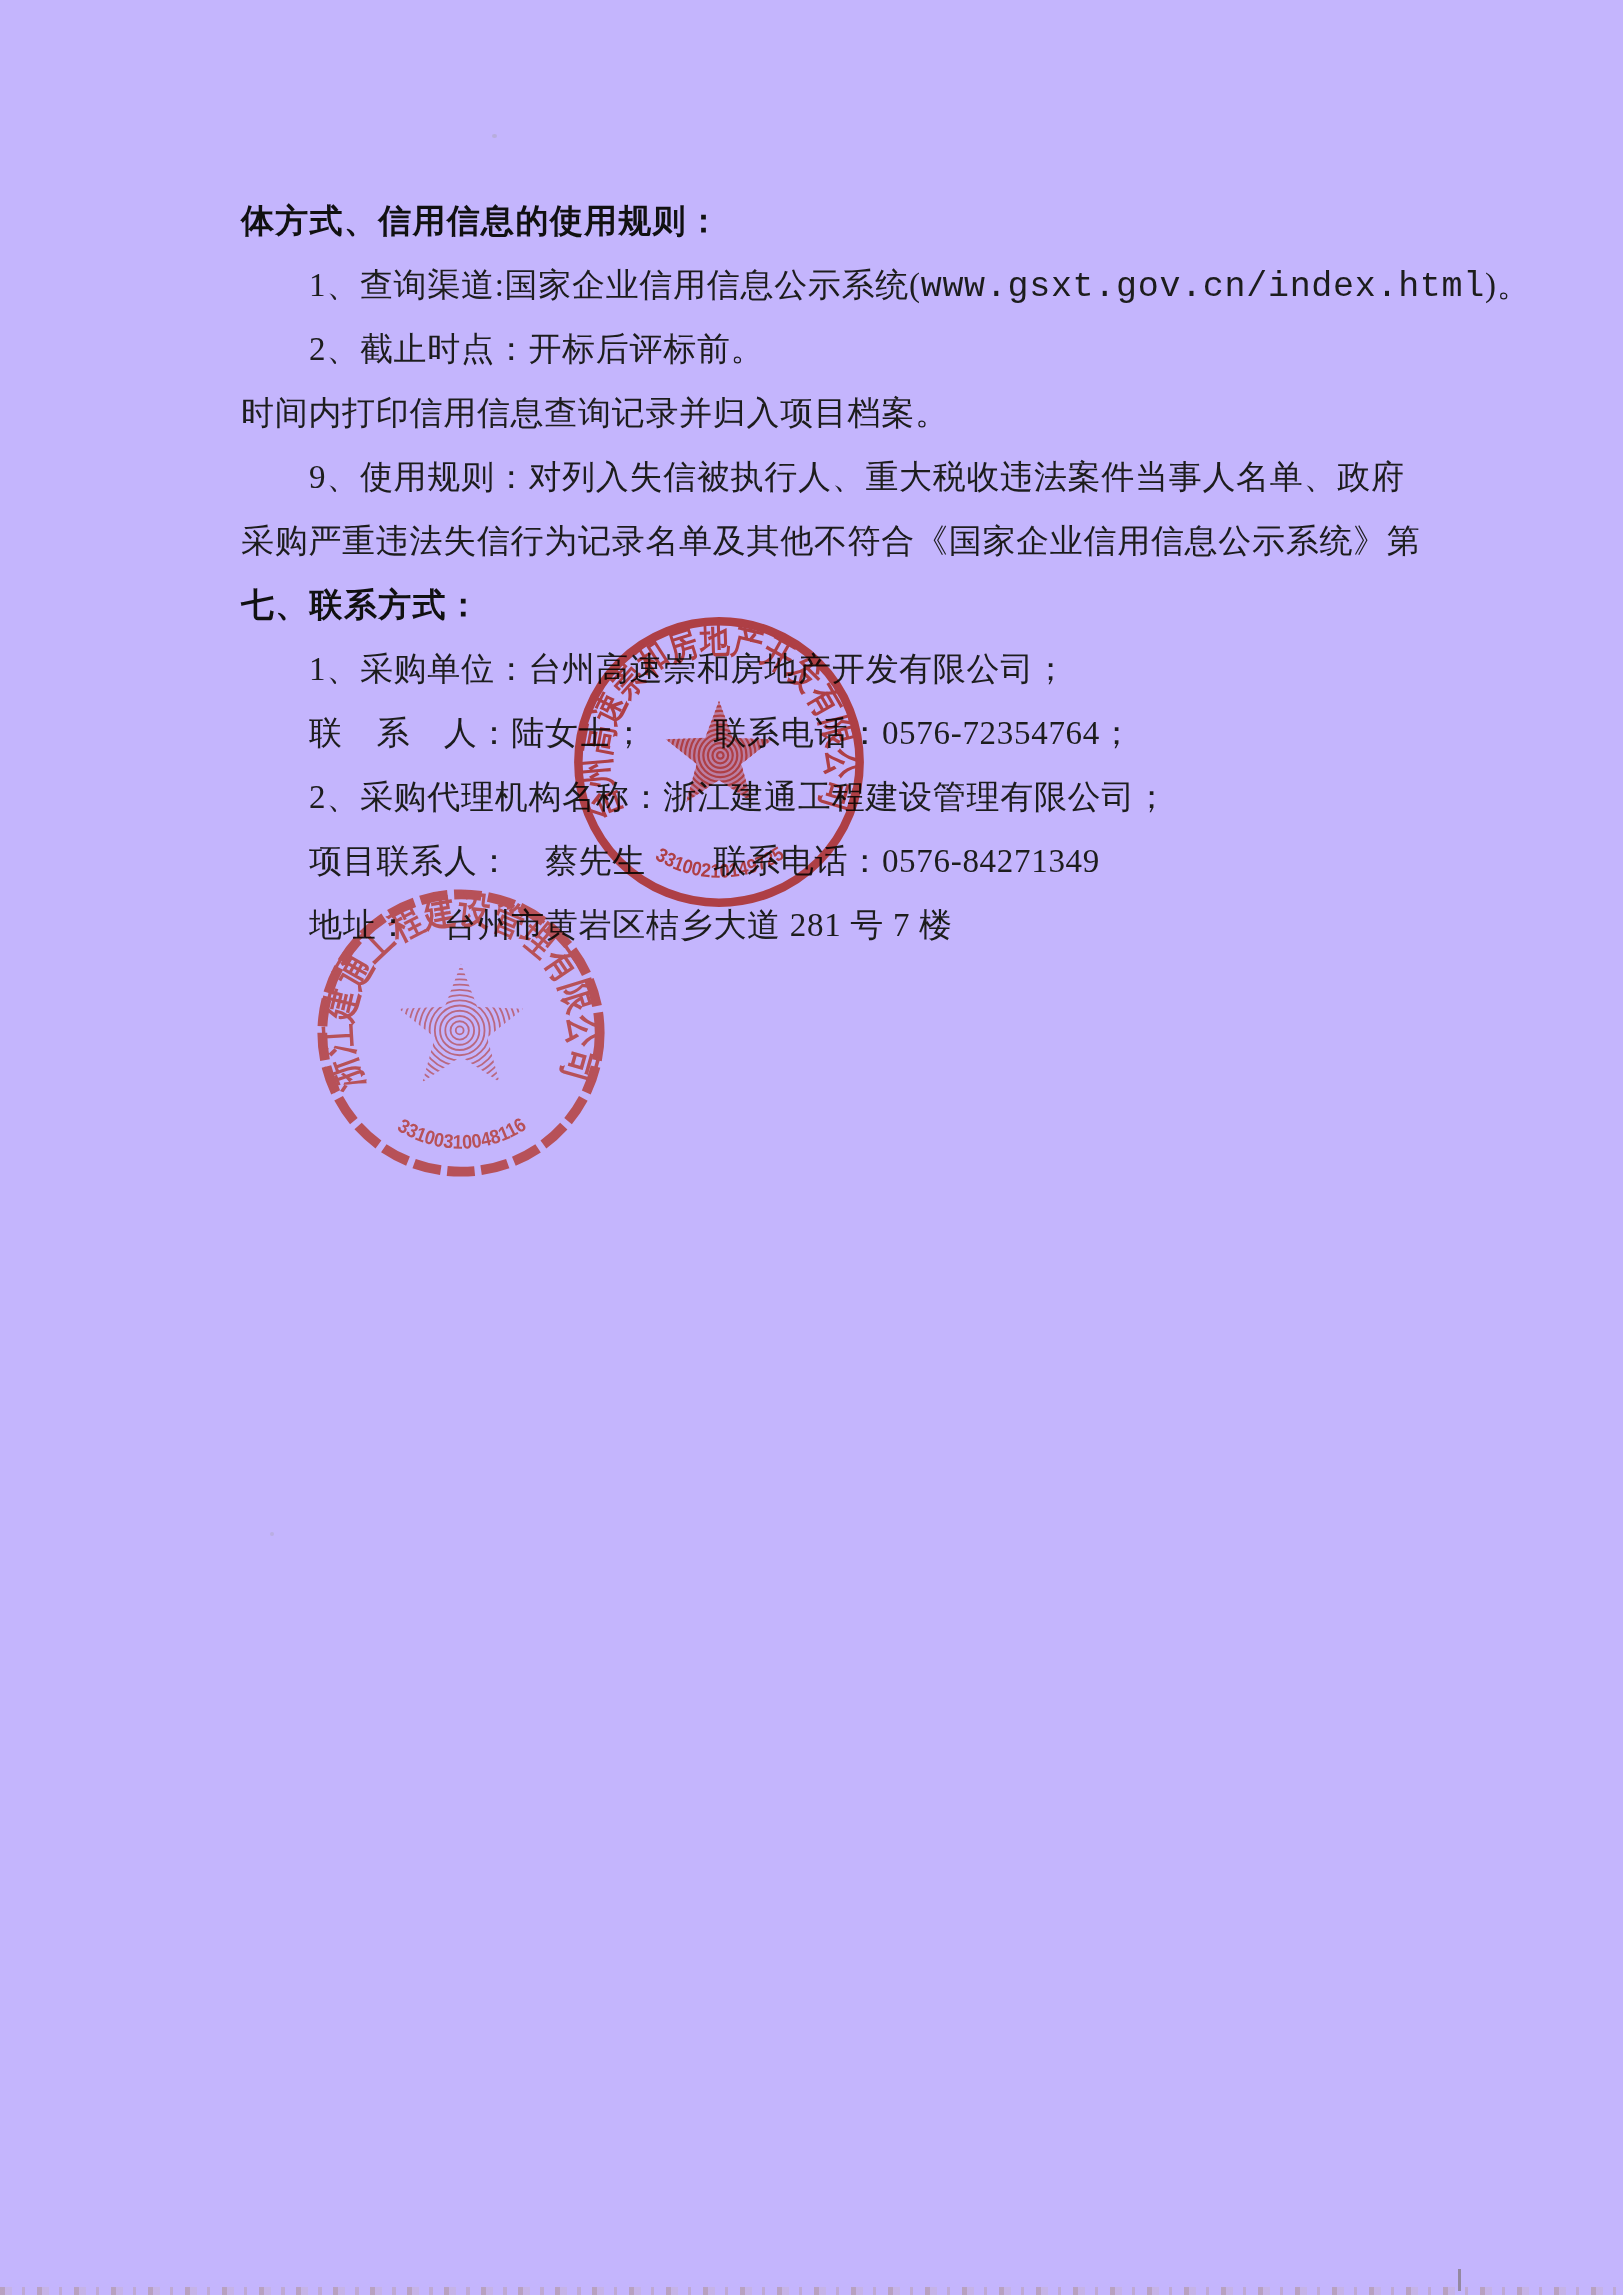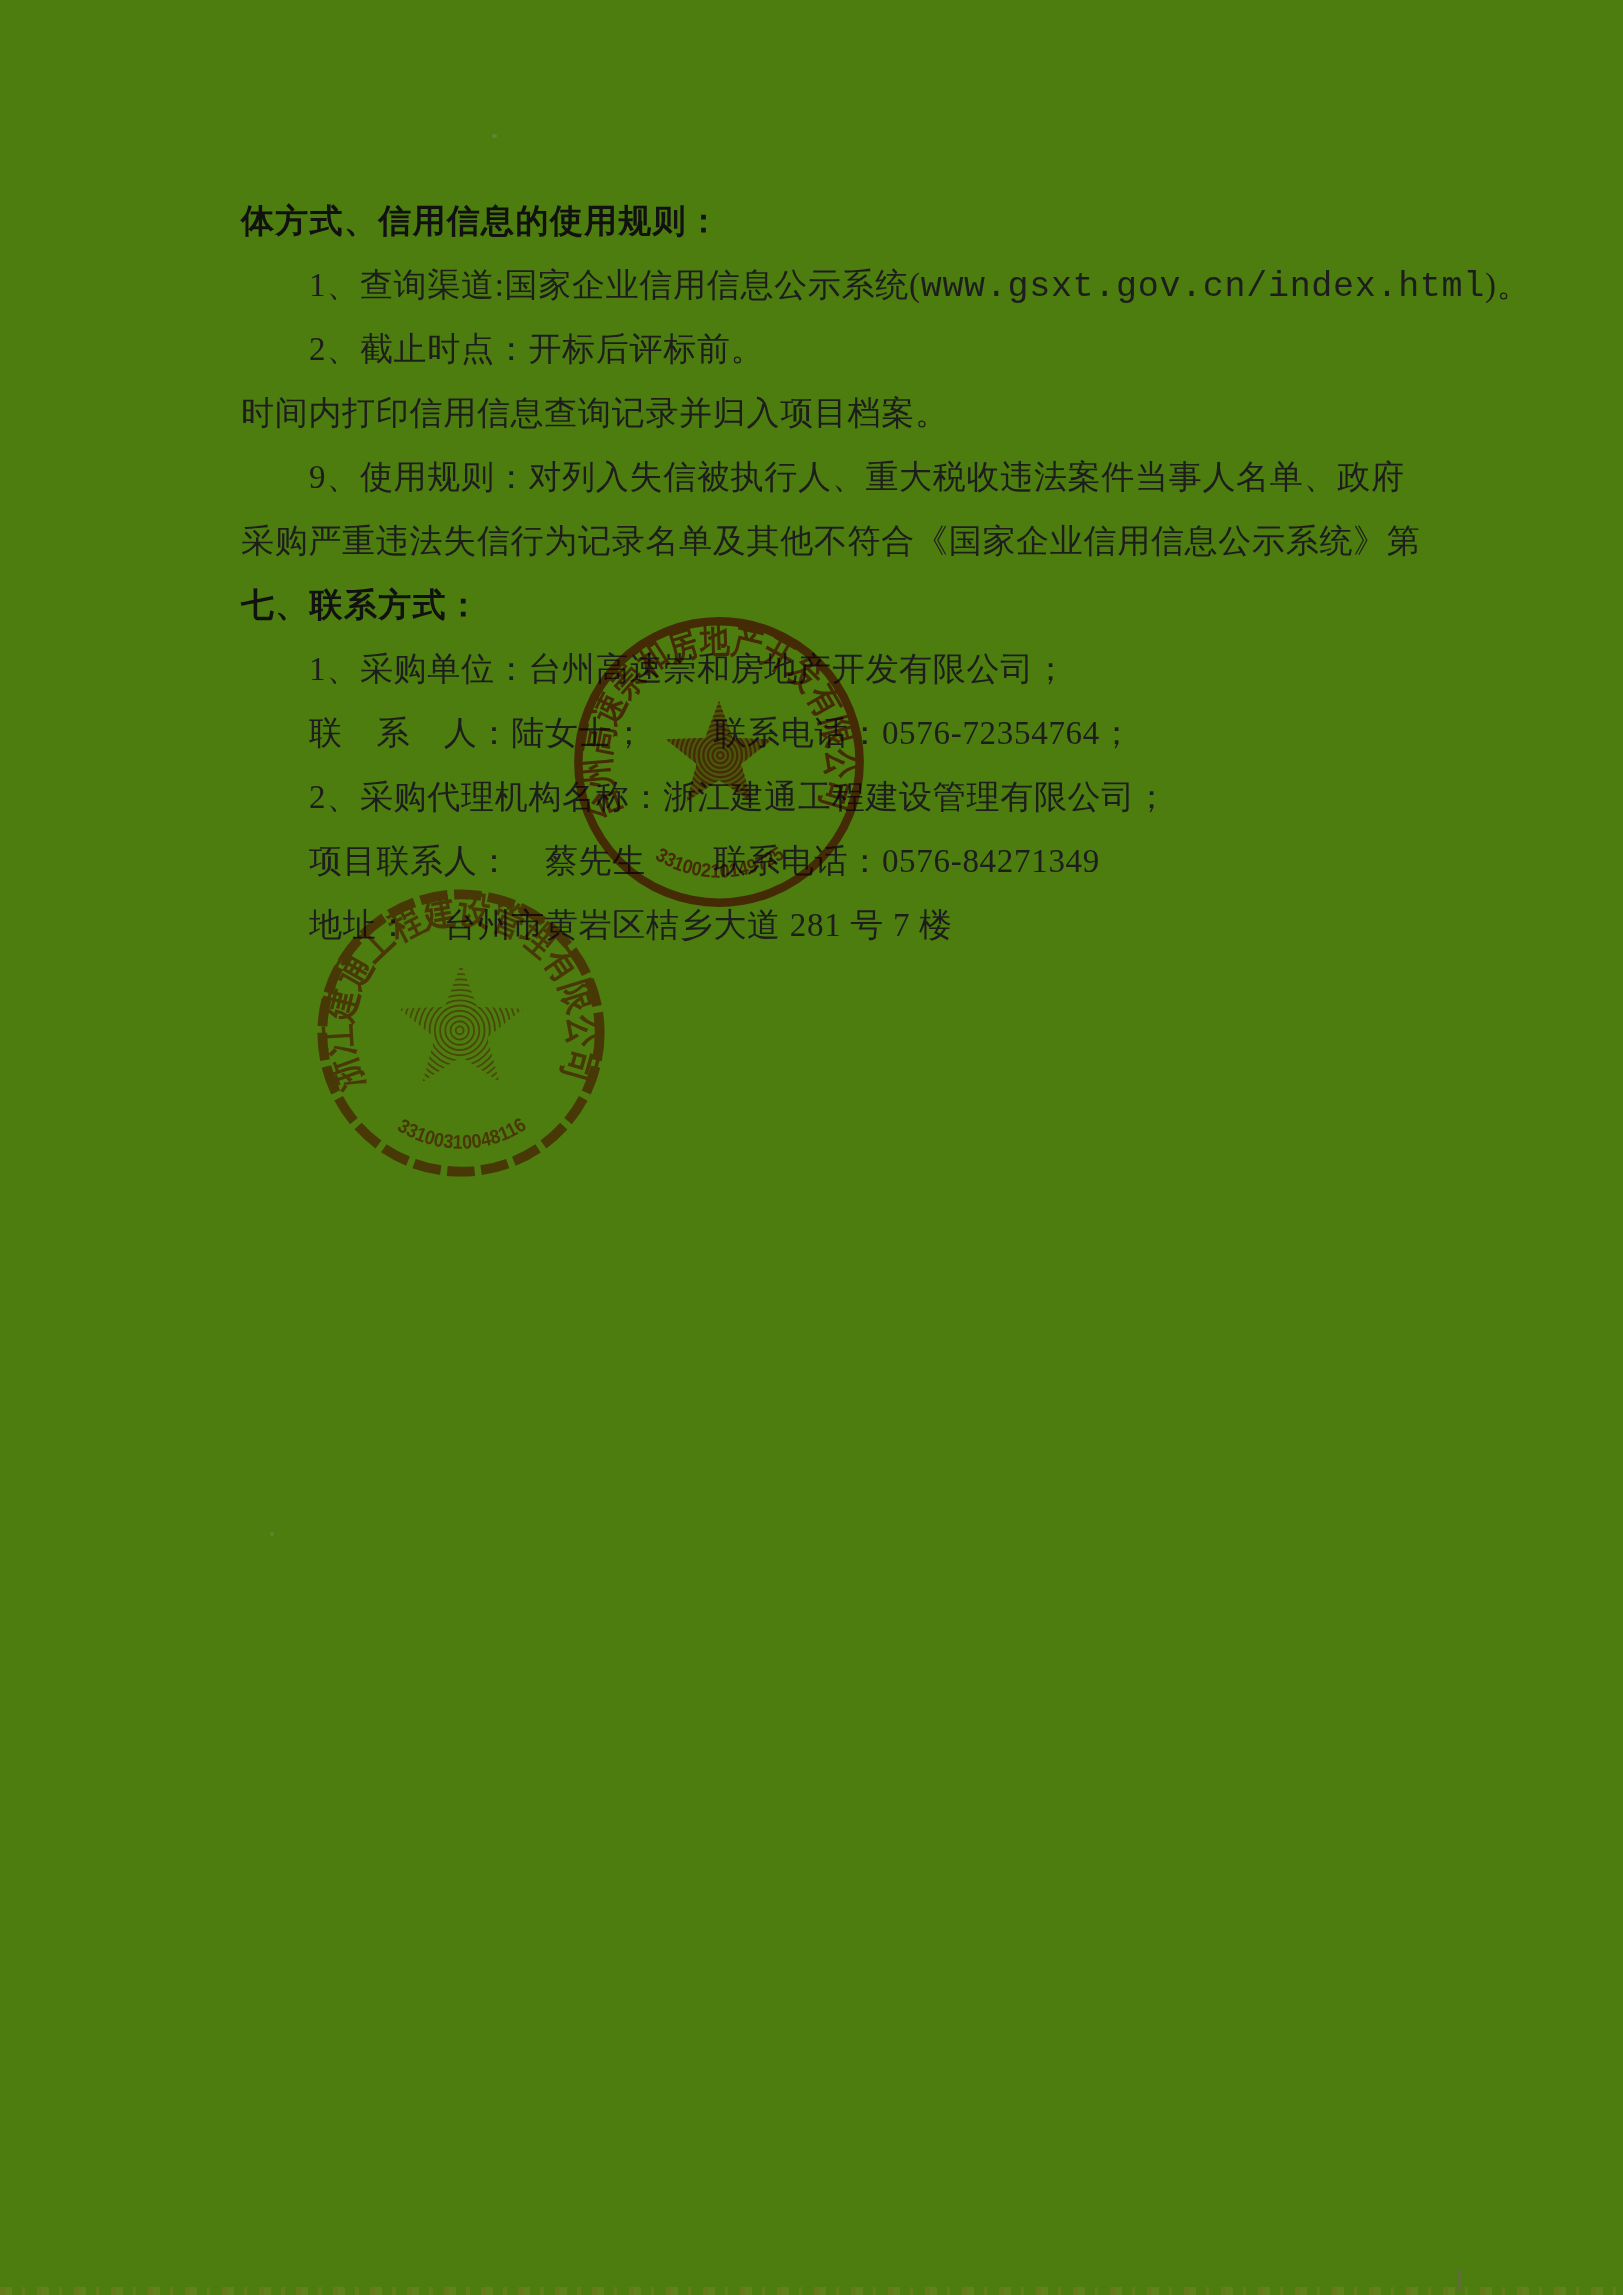--- a/index.html
+++ b/index.html
@@ -1,20 +1,20 @@
 <!DOCTYPE html>
 <html style="font-size:10.5px"><head>
 <meta charset="utf-8">
 <style>
   html, body { margin: 0; padding: 0; background: #8a8a8a; }
   .page {
     position: relative;
     width: 1623px;
     height: 2295px;
-    background: #4d7c0f;
+    background: #c4b5fd;
     overflow: hidden;
     font-family: "Liberation Serif", "DejaVu Serif", serif;
   }
   .text-block {
     position: absolute;
     left: 241px;
     top: 189px;
     width: 1172px;
   }
   .line {

